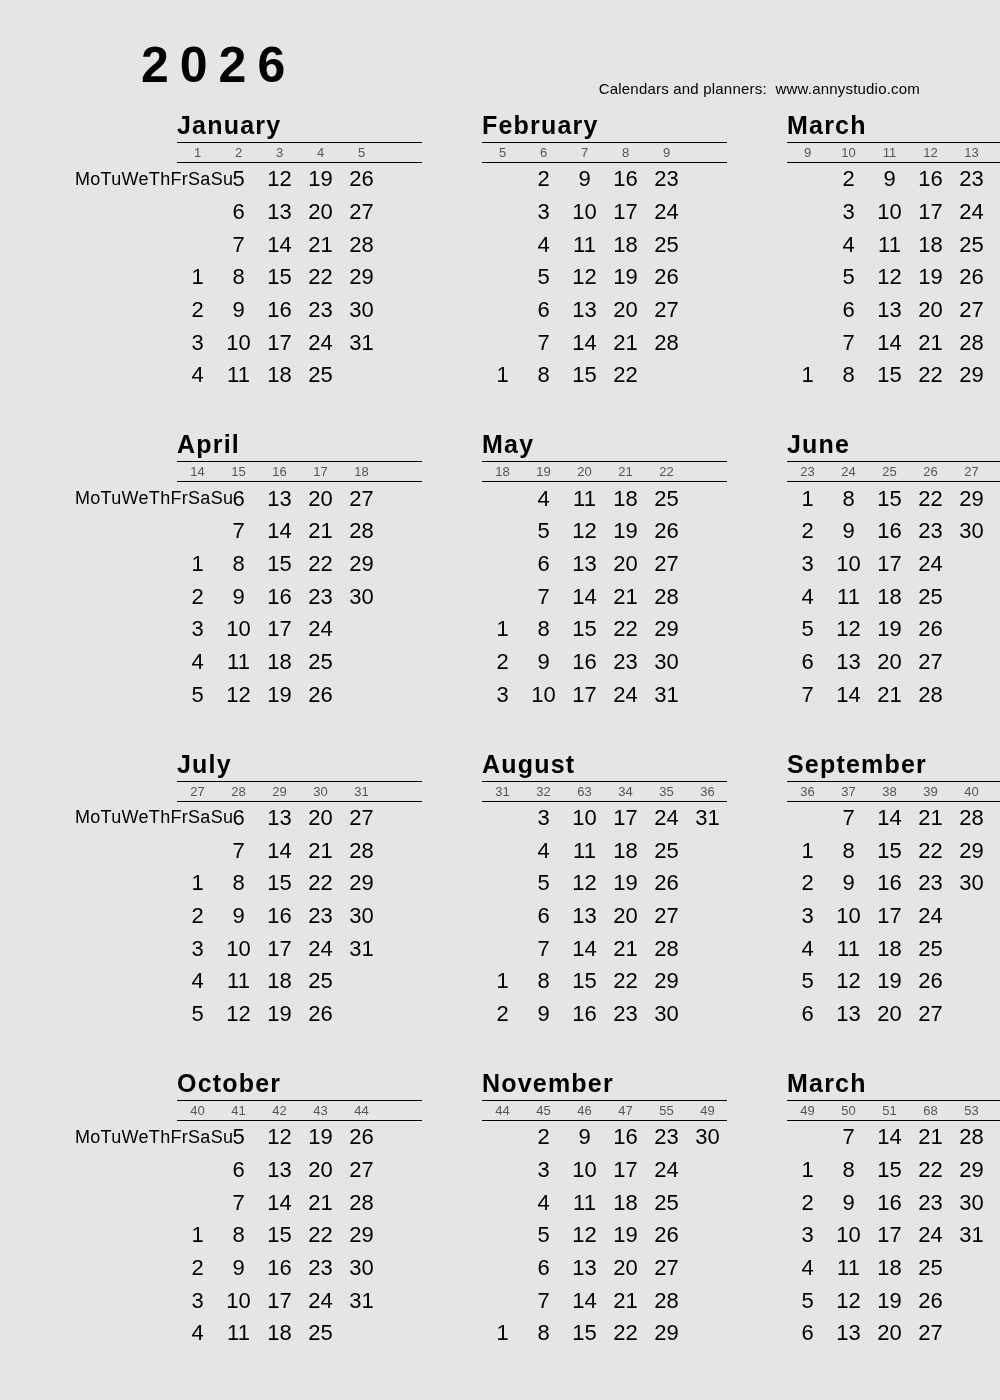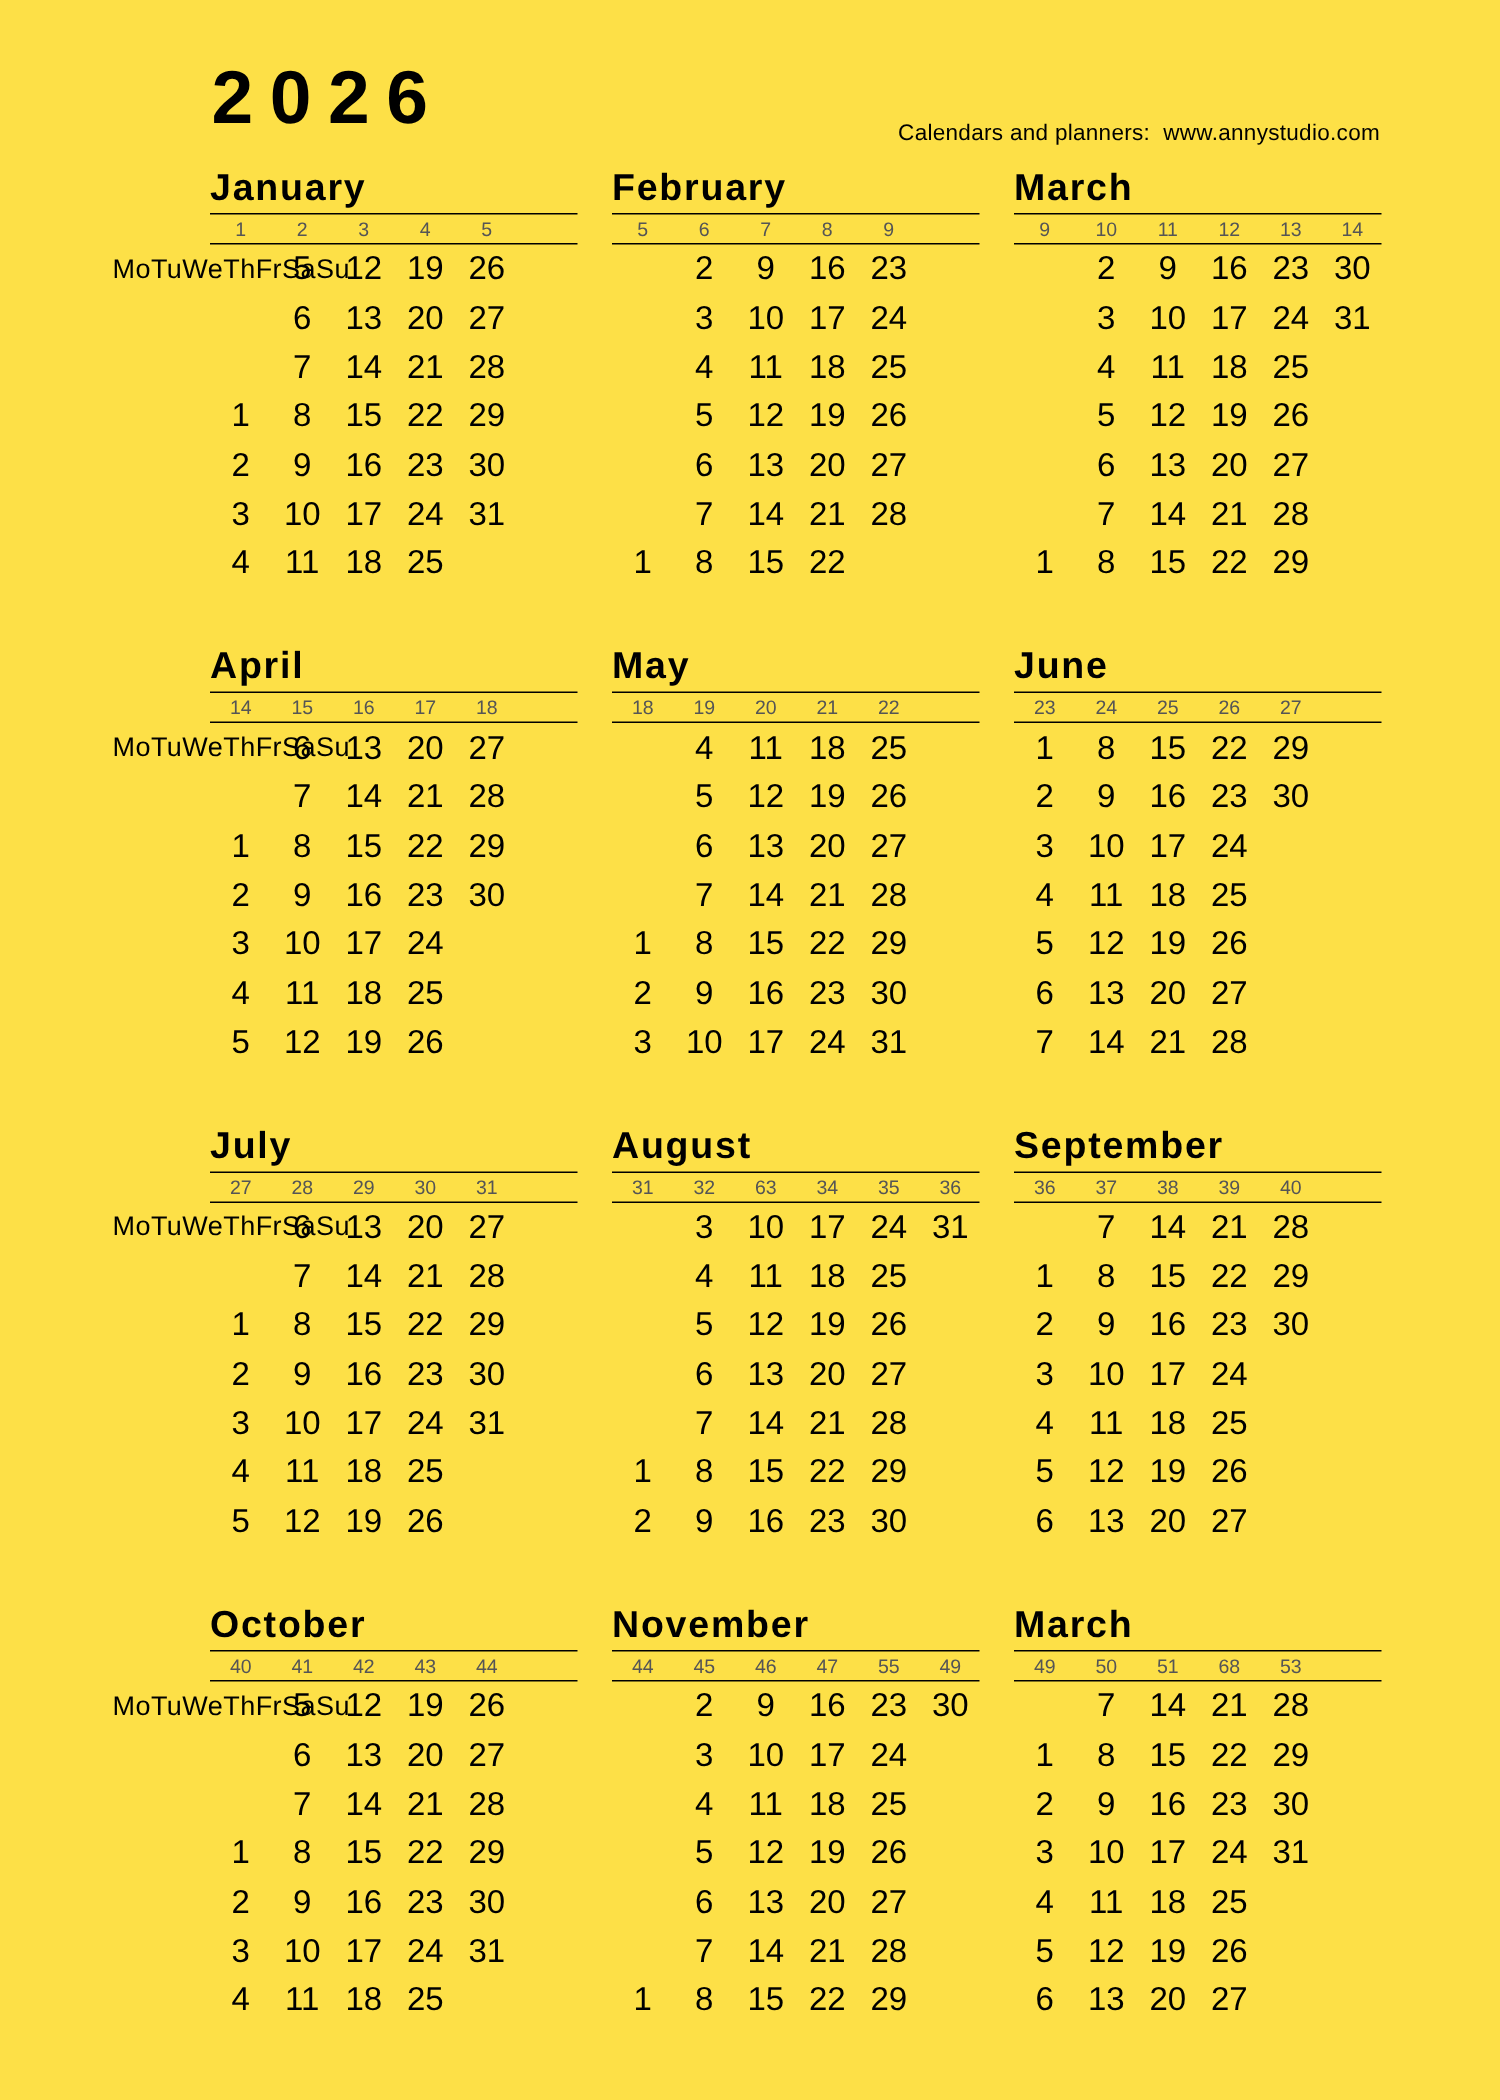--- a/index.html
+++ b/index.html
@@ -7,21 +7,21 @@
     margin: 0;
     padding: 0;
     background: #ffffff;
     color: #000000;
     font-family: "Liberation Sans", "DejaVu Sans", sans-serif;
   }
   .page {
     position: relative;
     width: 1000px;
     height: 1400px;
-    background: #fde047;
+    background: #e5e5e5;
     overflow: hidden;
   }
   .year-title {
     position: absolute;
     left: 141px;
     top: 40px;
     font-size: 50px;
     font-weight: bold;
     letter-spacing: 11px;
     line-height: 1;
@@ -61,20 +61,21 @@
     height: 32.7px;
     display: flex;
     align-items: center;
     font-size: 18px;
     letter-spacing: 0.3px;
   }
   .month {
     width: 245px;
     margin-right: 23px;
     flex-shrink: 0;
+    margin-left: 37px;
   }
   .month:last-child { margin-right: 0; }
   .m-title {
     margin: 0;
     height: 31px;
     box-sizing: border-box;
     font-size: 25px;
     font-weight: bold;
     letter-spacing: 1.2px;
     line-height: 27px;

